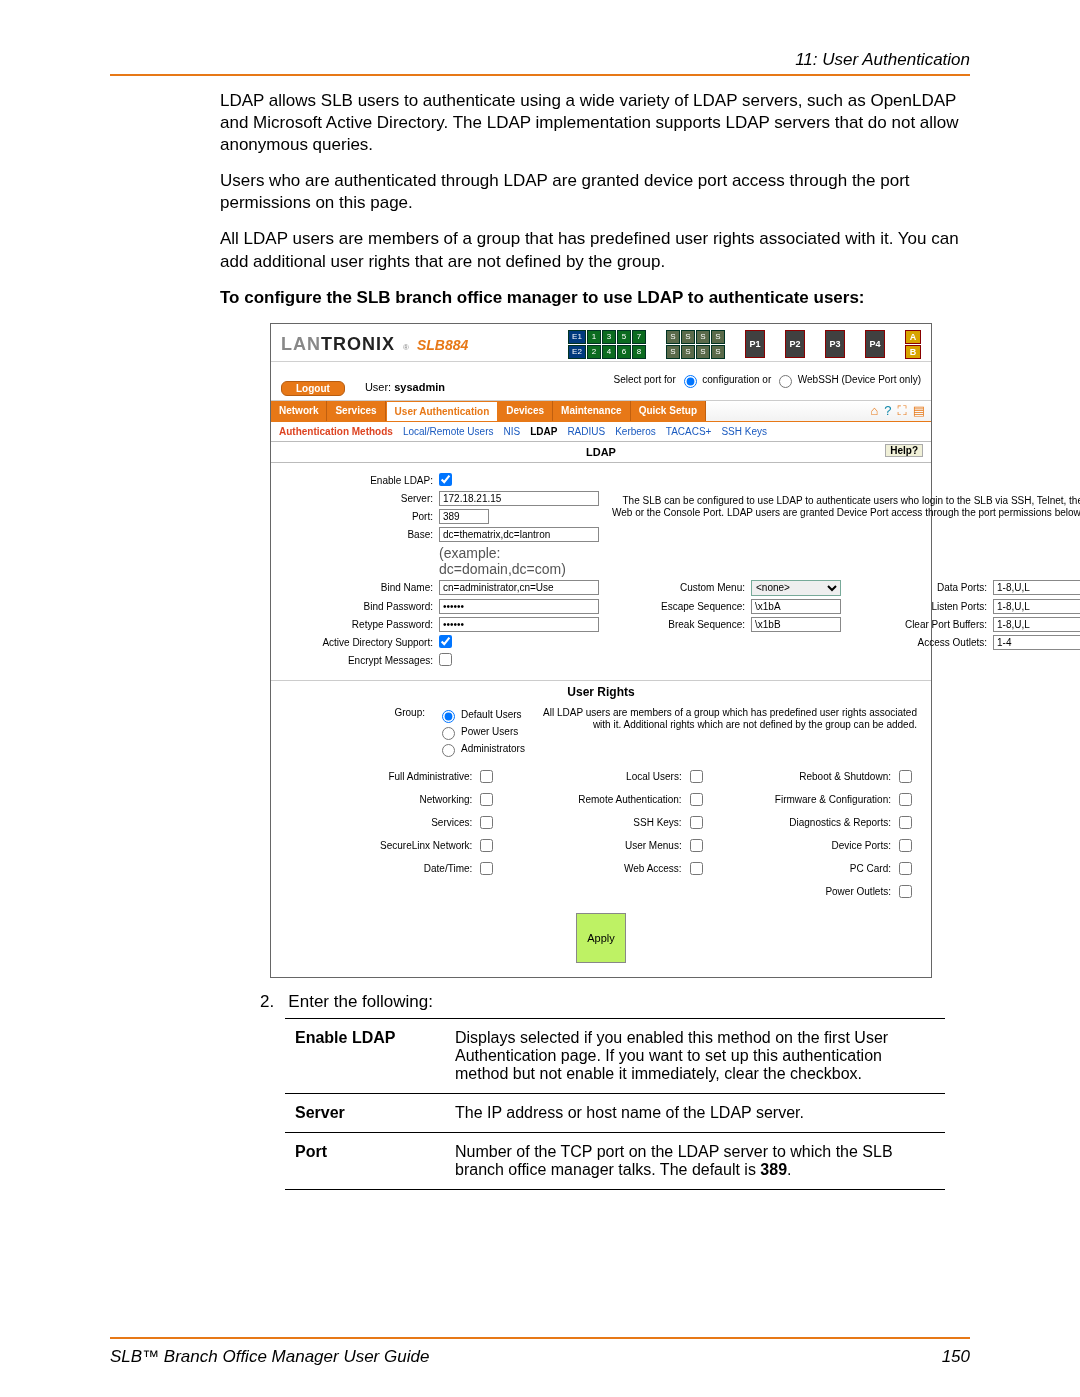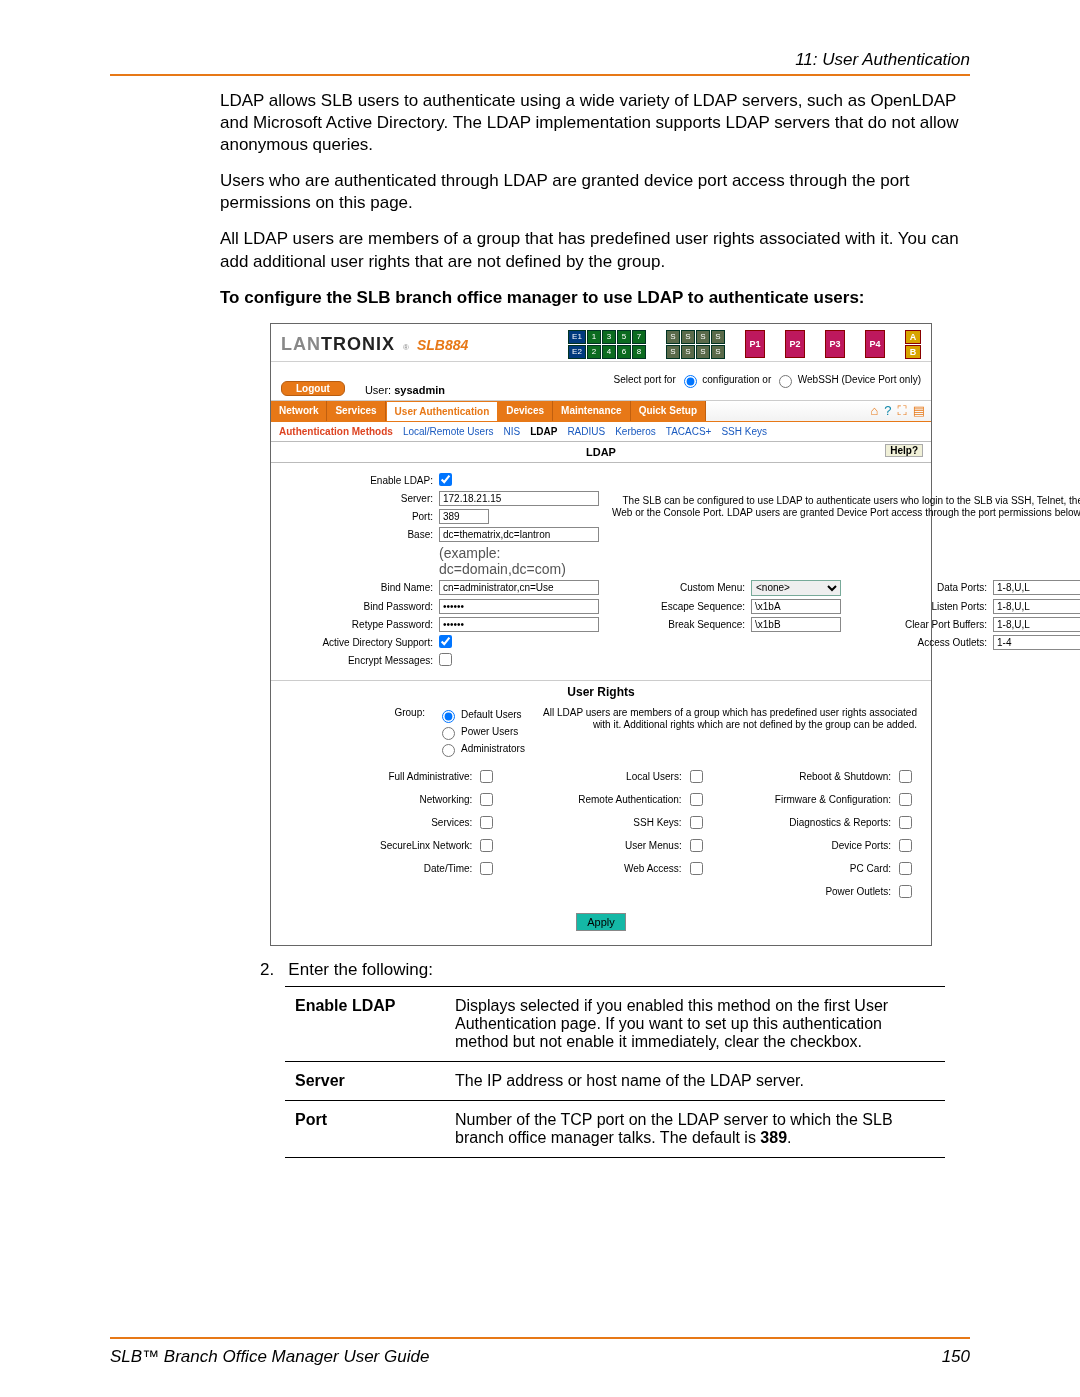--- a/index.html
+++ b/index.html
@@ -51,29 +51,29 @@
   .port-panel { display: flex; gap: 20px; align-items: center; }
   .pgroup { display: flex; flex-direction: column; gap: 1px; }
   .prow { display: flex; gap: 1px; }
   .pcell {
     width: 12px; height: 12px; background: #0b6b1f; color: #fff;
     font-size: 8px; display:flex; align-items:center; justify-content:center; border:1px solid #032;
   }
   .pcell.lbl { background:#003a7d; width:16px; }
   .pcell.s { background:#5a6a4a; }
   .plabel {
-    width: 18px; height: 26px; background:#be185d; color:#fff; font-size:9px; font-weight:bold;
+    width: 18px; height: 26px; background:#404040; color:#fff; font-size:9px; font-weight:bold;
     display:flex; align-items:center; justify-content:center; border:1px solid #800;
   }
   .plabel.y { background:#d8a400; width:14px; }
   .userline {
     font-size: 11px; padding: 4px 10px 4px 10px; display:flex; justify-content:space-between;
     align-items:center;
   }
-  .userline .left { display:flex; gap:20px; align-items:flex-end;margin-top:15px; }
+  .userline .left { display:flex; gap:20px; align-items:flex-start;margin-top:15px; }
   .logout-btn {
     background:#e77817; color:#fff; border:1px solid #b85d10; border-radius:6px;
     font-size:10px; padding:1px 14px; font-weight:bold;
   }
   .userline .right { font-size: 10px; }
   .radio-inline { vertical-align: middle; margin-bottom:1px; }
 
   .tabbar {
     display:flex; background: linear-gradient(#fff,#f2f2f2);
     border-top:1px solid #ccc; border-bottom:1px solid #e77817; font-size:10px; align-items:stretch;
@@ -114,21 +114,21 @@
   .info-text { font-size:10px; text-align:right; line-height:1.25; }
   .ur-rights-row { display:grid; grid-template-columns: 1fr 1fr 1fr; padding:2px 16px; font-size:10px; align-items:center; }
   .ur-rights-row .cell { display:flex; align-items:center; justify-content:flex-end; gap:4px; }
   .user-rights-head {
     text-align:center; font-weight:bold; padding:4px 0; font-size:12px; border-top:1px solid #ccc; margin-top:6px;
   }
   .group-row { display:flex; gap:12px; padding:4px 14px 8px 14px; font-size:10px; }
   .group-radios { display:flex; flex-direction:column; gap:1px; }
   .group-radios label { display:flex; align-items:center; gap:3px; }
   .apply-row { text-align:center; padding:10px 0 14px 0; }
-  .apply-btn { font-size:11px; padding:2px 10px; border:1px solid #888; background:#14b8a6; }
+  .apply-btn { font-size:11px; padding:18px 10px; border:1px solid #888; background:#bef264; }
 
   
   .desc-table {
     width: 660px; margin-left:175px; border-collapse:collapse; font-size:16px;
   }
   .desc-table td {
     border-top:1px solid #000; border-bottom:1px solid #000; padding:10px 10px; vertical-align:top;
   }
   .desc-table td.name { width:140px; font-weight:bold; }
 </style>

